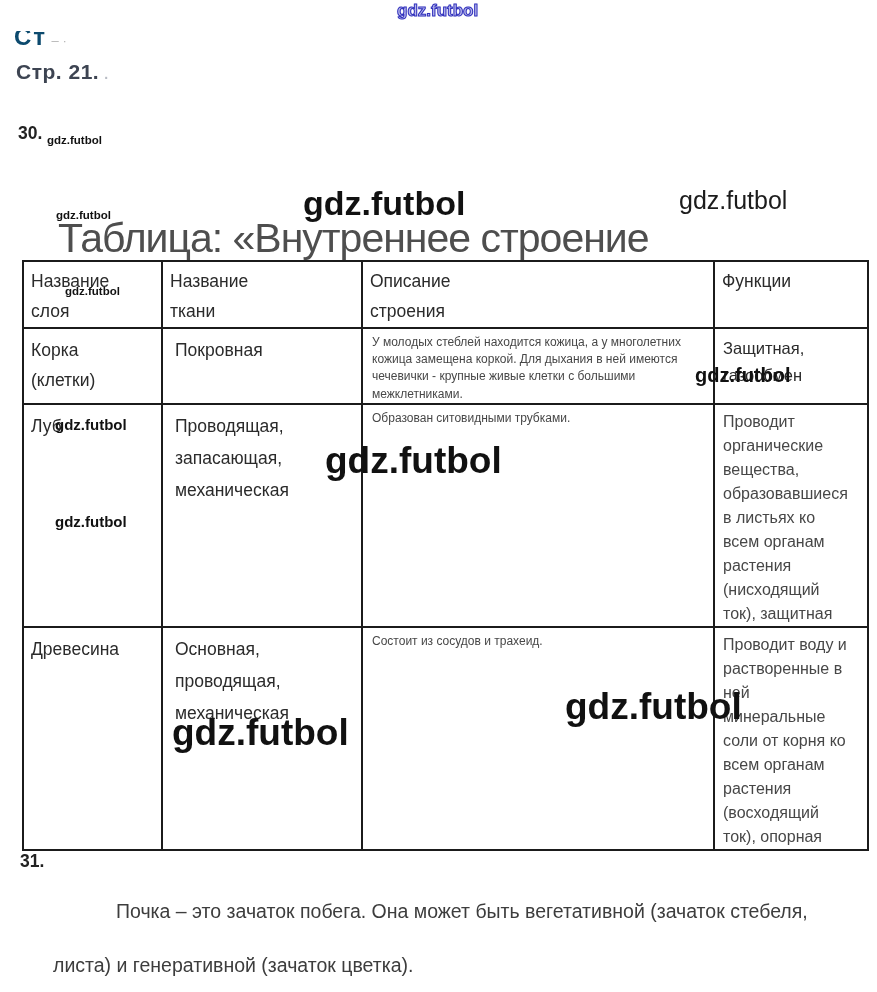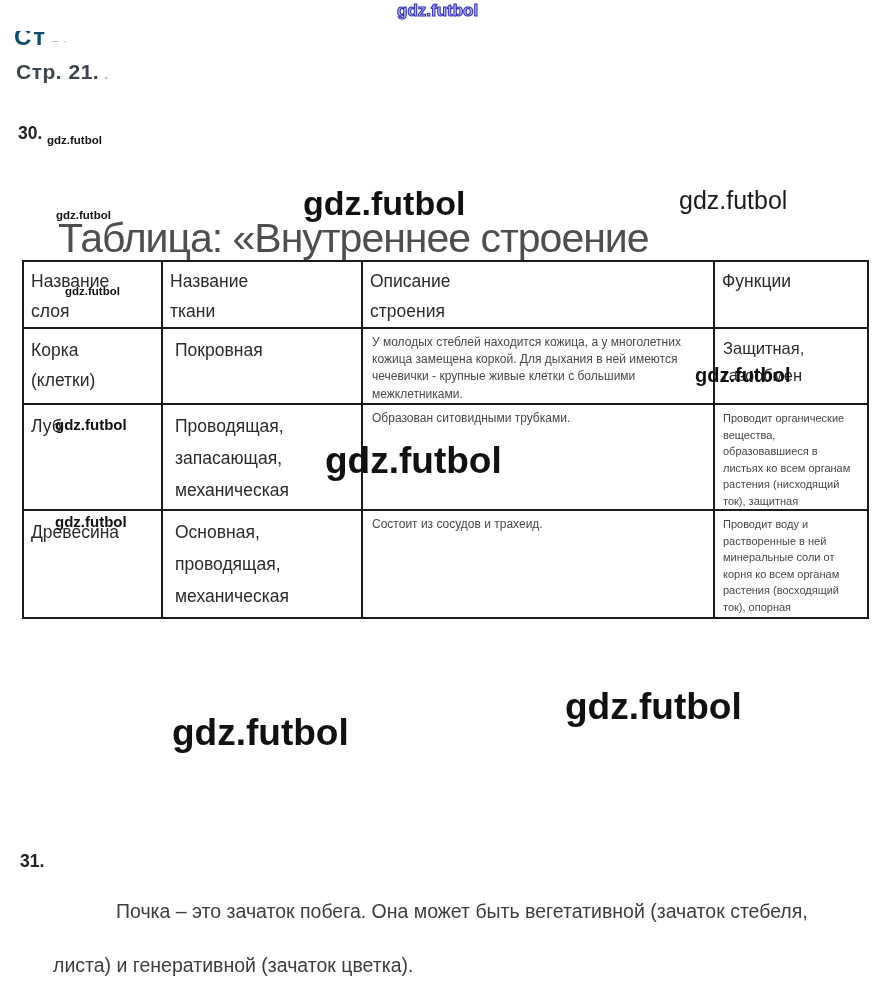--- a/index.html
+++ b/index.html
@@ -61,21 +61,21 @@
   th .cin { max-width:105px; }
   .c-layer  { font-size:17.5px; color:#2b2b2b; padding:6px 2px 0 7px; line-height:1.75; }
   .c-layer .cin { max-width:92px; }
   .c-tissue { font-size:17.5px; color:#2b2b2b; padding:6px 4px 0 12px; line-height:1.82; }
   .c-tissue .cin { max-width:142px; }
   .c-desc   { font-size:12px; color:#474747; padding:5px 8px 0 9px; line-height:1.45; }
   .c-desc .cin { max-width:312px; }
   .c-desc-big { font-size:17px; color:#323232; padding:5px 8px 0 9px; line-height:1.5; }
   .c-func   { font-size:16.5px; color:#2b2b2b; padding:6px 4px 0 8px; line-height:1.68; }
   .c-func .cin { max-width:134px; }
-  .c-func-small { font-size:11px; color:#474747; padding:5px 15px 0 8px; line-height:1.5; }
+  .c-func-small { font-size:16px; color:#474747; padding:5px 15px 0 8px; line-height:1.5; }
 
   
   .answer31 { left:17px; top:896px; width:852px; font-size:19.5px; color:#3d3d3d; }
   .ansline { height:54px; line-height:30px; white-space:nowrap;margin-left:36px; }
   .ansline.indent { padding-left:63px; }
 </style>
 </head>
 <body>
 
 <div>

